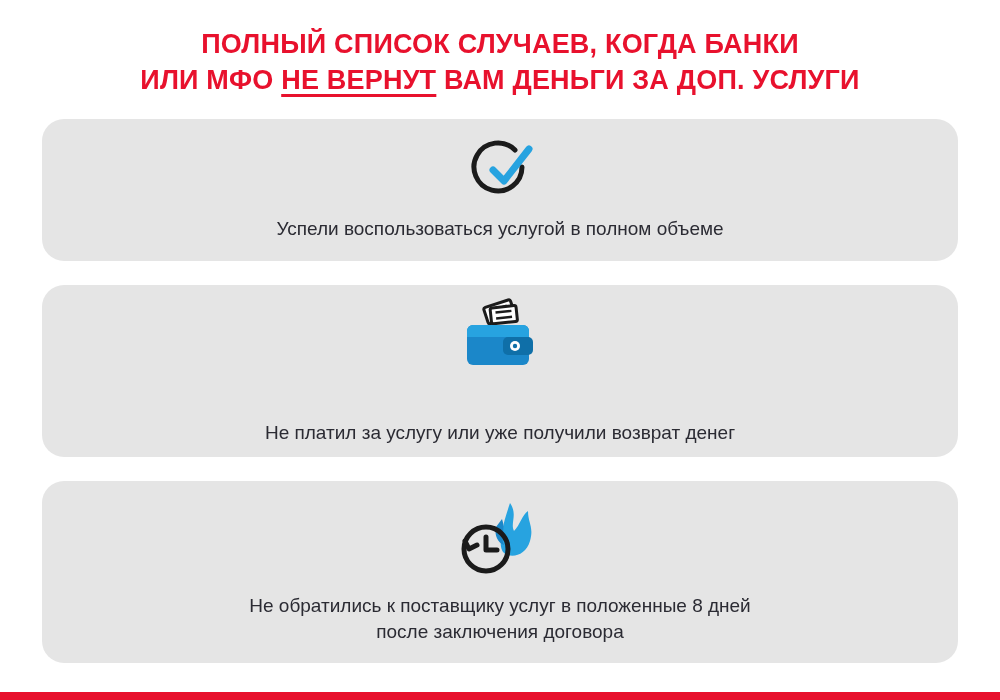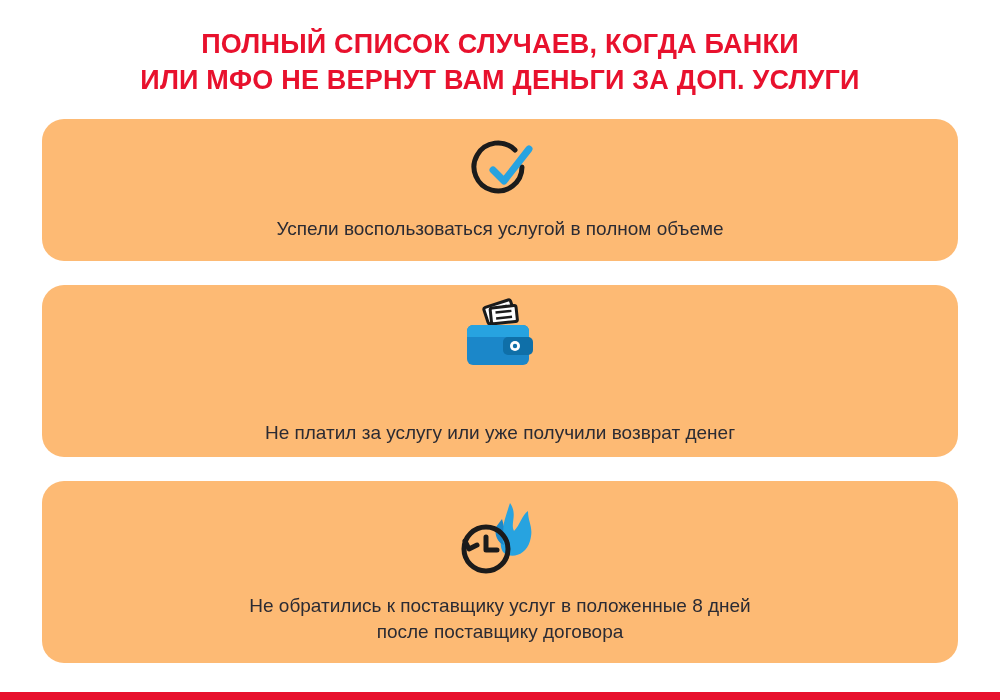--- a/index.html
+++ b/index.html
@@ -31,33 +31,34 @@
   .title-line {
     font-family: "Liberation Sans", sans-serif;
     font-weight: bold;
     font-size: 27px;
     letter-spacing: 0.2px;
     color: #e8112d;
     line-height: 1.35;
     white-space: nowrap;
   }
   .title-line .underline {
+    text-decoration: underline;
     text-decoration-thickness: 3px;
     text-underline-offset: 5px;
   }
 
   
   .cards {
     margin-top: 20px;
     display: flex;
     flex-direction: column;
     gap: 24px;
   }
   .card {
-    background: #fdba74;
+    background: #e5e5e5;
     border-radius: 22px;
     box-sizing: border-box;
     display: flex;
     flex-direction: column;
     align-items: center;
     justify-content: center;
   }
   .card-1 { height: 142px; padding: 14px 30px 16px; }
   .card-2 { height: 172px; padding: 14px 30px 16px; gap: 35px; }
   .card-3 { height: 182px; padding: 14px 30px 16px; }
@@ -139,19 +140,19 @@
         <svg width="104" height="86" viewBox="0 0 104 86" xmlns="http://www.w3.org/2000/svg">
 
           <path d="M62 6 C70 18 62 26 66 34 C72 28 74 18 80 14 C80 26 86 30 82 44 C78 58 64 62 56 56 C50 50 52 36 62 6 Z" fill="#27A3E0"></path>
           <path d="M54 22 C58 32 52 40 56 48 C50 46 46 38 48 30 Z" fill="#1b87c9"></path>
 
           <circle cx="38" cy="52" r="22" fill="none" stroke="#1b1b1b" stroke-width="5"></circle>
           <path d="M38 40 v13 h11" fill="none" stroke="#1b1b1b" stroke-width="5" stroke-linecap="round" stroke-linejoin="round"></path>
           <path d="M17 44 l4 8 l8 -4" fill="none" stroke="#1b1b1b" stroke-width="5" stroke-linecap="round" stroke-linejoin="round"></path>
         </svg>
       </div>
-      <div class="card-text"><span>Не обратились к поставщику услуг в положенные 8 дней</span><span class="line2">после поставщику договора</span></div>
+      <div class="card-text"><span>Не обратились к поставщику услуг в положенные 8 дней</span><span class="line2">после заключения договора</span></div>
     </div>
 
   </div>
 
   <div class="bottom-bar"></div>
 </div>
 
 </body></html>

